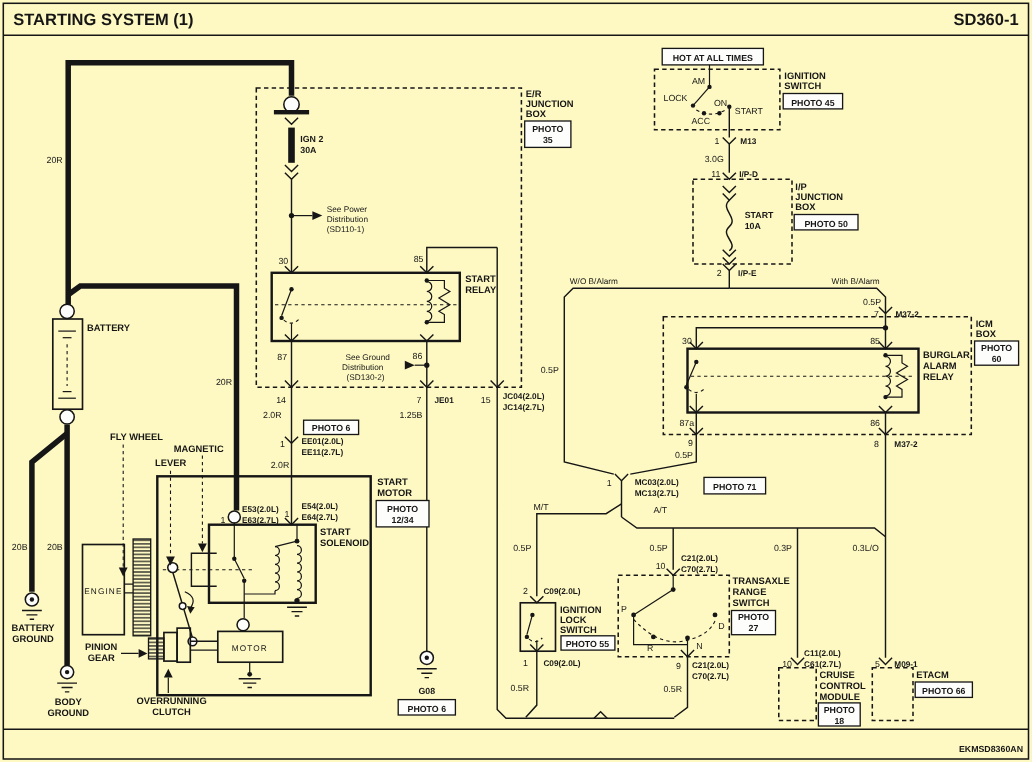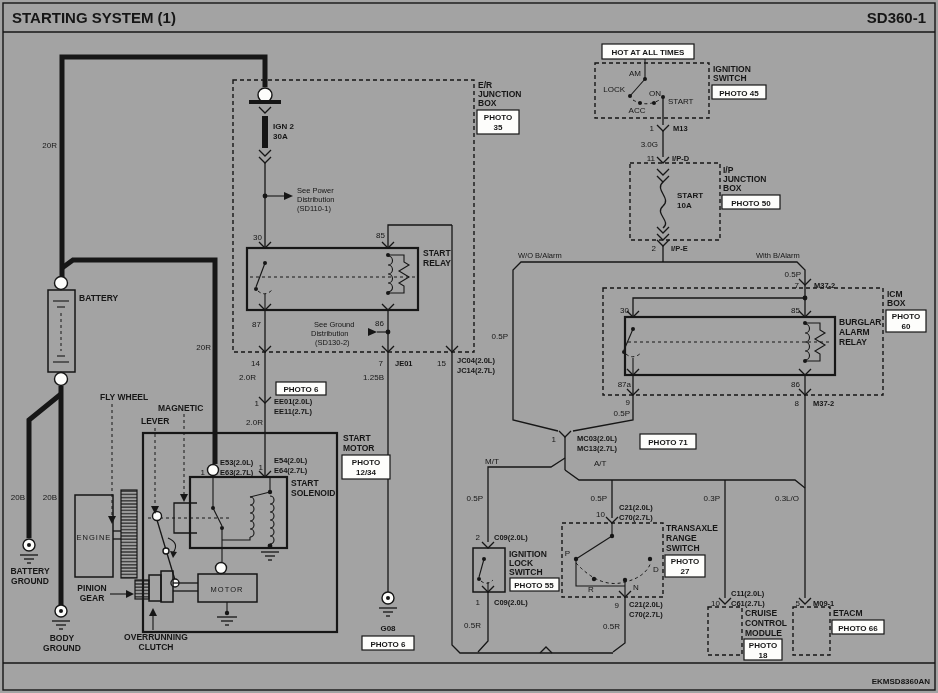--- a/index.html
+++ b/index.html
@@ -1,16 +1,16 @@
 <!DOCTYPE html>
 <html><head>
 <meta charset="utf-8">
 <style>
   html,body{margin:0;padding:0;background:#e8e8e6;}
-  #page{width:938px;height:693px;background:#a3a3a3;position:relative;margin:0 auto;
+  #page{width:938px;height:693px;background:#fef9c3;position:relative;margin:0 auto;
         font-family:"Liberation Sans",sans-serif;}
   svg text{fill:#161616;font-family:"Liberation Sans",sans-serif;}
   .hdr{font-size:15px;font-weight:bold;}
   .lbl{font-size:8.5px;font-weight:bold;}
   .pin{font-size:8px;}
   .wire{font-size:8px;}
   .conn{font-size:7.5px;font-weight:bold;}
   .note{font-size:7.5px;}
   .photo{font-size:8px;font-weight:bold;}
   .eng{font-size:7.5px;letter-spacing:1px;}

